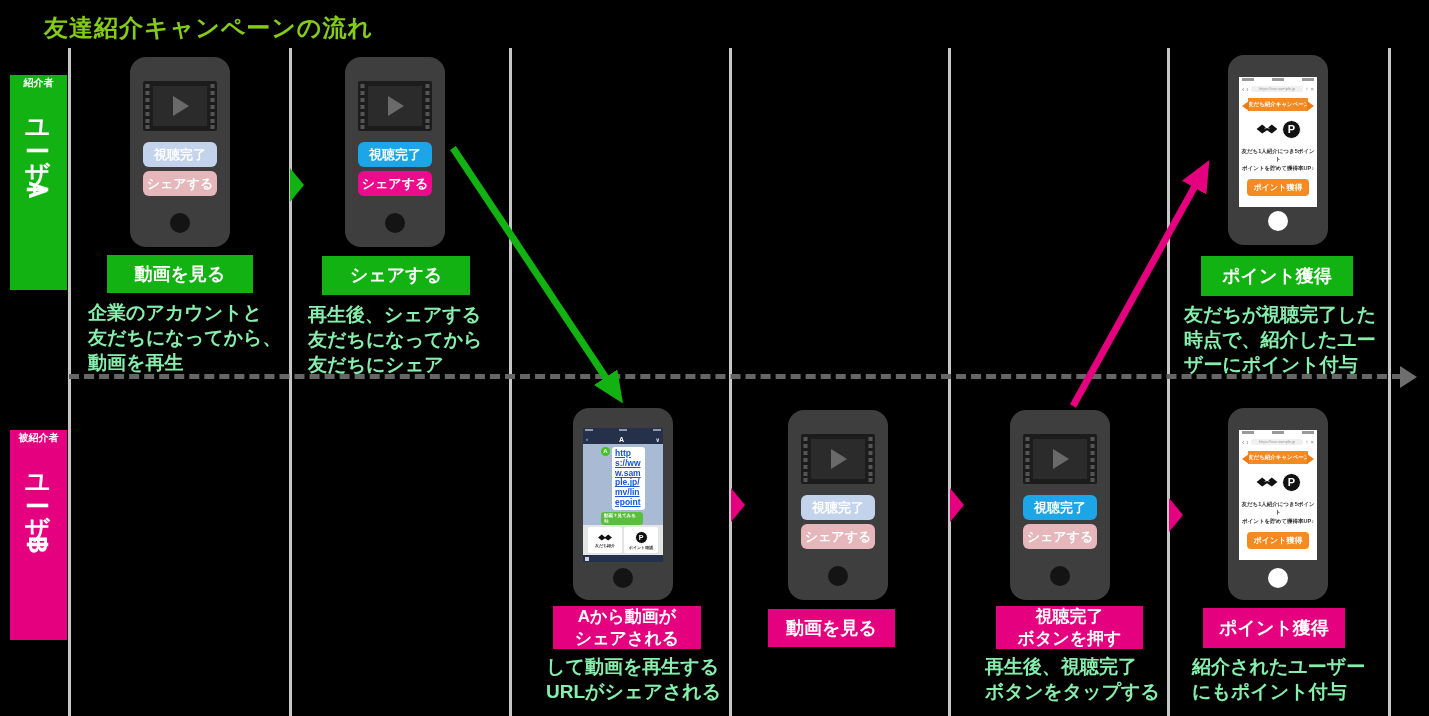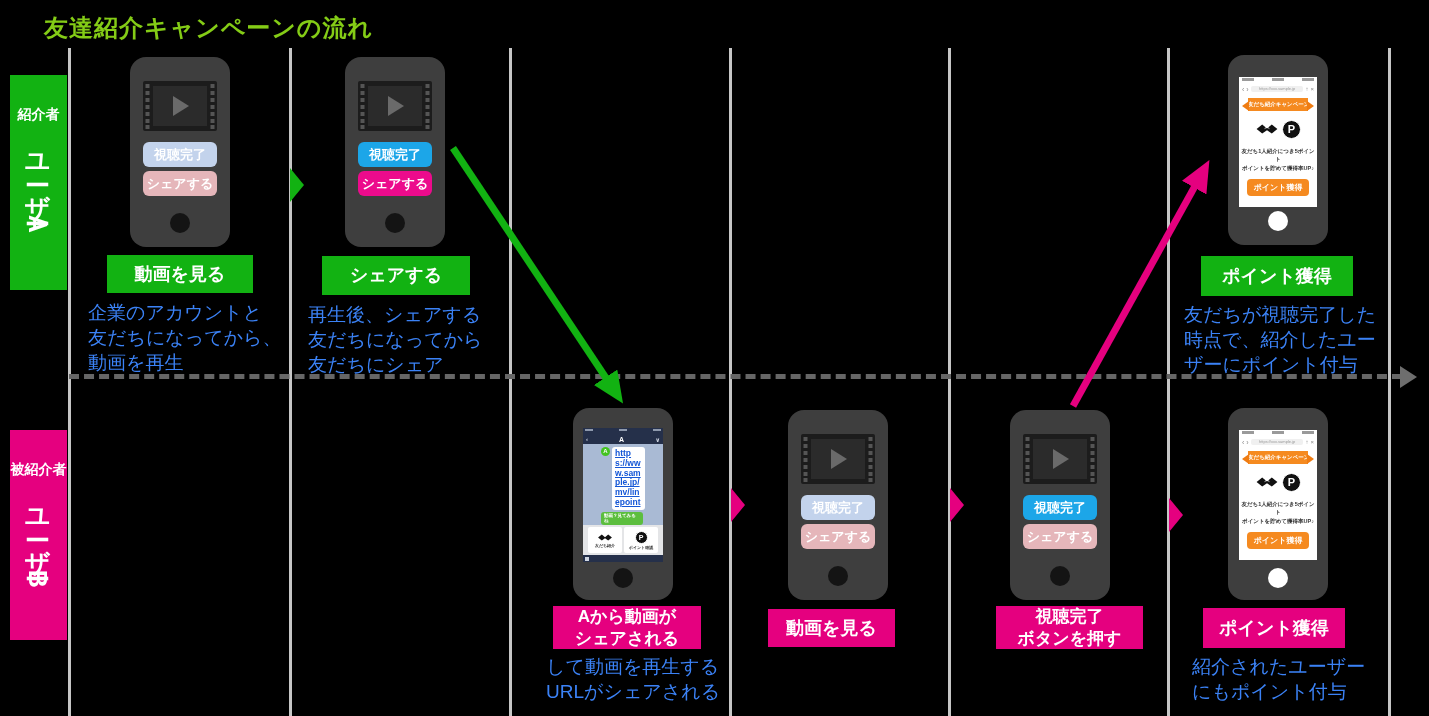--- a/index.html
+++ b/index.html
@@ -10,21 +10,21 @@
   
   .vline{position:absolute;top:48px;height:668px;width:3px;background:#c6c6c6;}
   .dash{position:absolute;left:69px;top:374px;width:1333px;border-top:5px dashed #666;}
   .dash-arrow{position:absolute;left:1400px;top:366px;width:0;height:0;
               border-top:11px solid transparent;border-bottom:11px solid transparent;border-left:17px solid #6e6e6e;}
 
   
   .lane{position:absolute;left:10px;width:57px;color:#fff;text-align:center;}
   .lane.a{top:75px;height:215px;background:#12b212;}
   .lane.b{top:430px;height:210px;background:#e5007f;}
-  .lane .role{font-size:14px;font-weight:bold;padding-top:31px;}
+  .lane .role{font-size:10px;font-weight:bold;padding-top:1px;}
   .lane .user{margin-top:14px;font-size:25px;font-weight:bold;writing-mode:vertical-rl;display:inline-block;letter-spacing:5px;}
 
   
   .chev{position:absolute;width:0;height:0;border-top:17px solid transparent;border-bottom:17px solid transparent;}
   .chev.g{border-left:14px solid #12b212;}
   .chev.p{border-left:14px solid #e5007f;}
 
   
   .phone{position:absolute;width:100px;height:190px;background:#3e3e3e;border-radius:16px;}
   .film{position:absolute;left:13px;top:24px;}
@@ -82,21 +82,21 @@
   .pcoin2{display:inline-block;width:11px;height:11px;border-radius:50%;background:#111;border:1px solid #fff;
           color:#fff;font-weight:bold;font-size:7px;text-align:center;line-height:11px;}
   .l-bar{position:absolute;left:0;bottom:0;width:80px;height:7px;background:#25304a;}
   .l-sq{position:absolute;left:2px;top:1.5px;width:4px;height:4px;background:#cfd6e2;}
 
   
   .slabel{position:absolute;color:#fff;font-weight:bold;text-align:center;white-space:pre-line;
           display:flex;align-items:center;justify-content:center;line-height:1.25;}
   .slabel.g{background:#12b212;} .slabel.p{background:#e5007f;}
   .f1{font-size:18px;} .f2{font-size:17px;}
-  .scap{position:absolute;font-size:19px;font-weight:normal;color:#3b82f6;white-space:pre-line;line-height:1.32;}
+  .scap{position:absolute;font-size:19px;font-weight:bold;color:#86efac;white-space:pre-line;line-height:1.32;}
   .scap.tight{font-size:17.5px;}
 
   .overlay{position:absolute;left:0;top:0;pointer-events:none;}
 </style>
 </head>
 <body>
 
 <div class="canvas">
 
   <div class="title">友達紹介キャンペーンの流れ</div>
@@ -350,20 +350,22 @@
 友だちになってから、
 動画を再生</div>
   <div class="scap" style="left:308px;top:302px">再生後、シェアする
 友だちになってから
 友だちにシェア</div>
   <div class="scap" style="left:1184px;top:302px">友だちが視聴完了した
 時点で、紹介したユー
 ザーにポイント付与</div>
   <div class="scap" style="left:546px;top:654px">して動画を再生する
 URLがシェアされる</div>
+  <div class="scap" style="left:985px;top:654px">再生後、視聴完了
+ボタンをタップする</div>
   <div class="scap" style="left:1192px;top:654px">紹介されたユーザー
 にもポイント付与</div>
 
   <svg class="overlay" width="1429" height="716" viewBox="0 0 1429 716">
     <defs>
       <marker id="ag" markerWidth="5" markerHeight="5" refX="3.2" refY="2" orient="auto">
         <polygon points="0,0 4.5,2 0,4" fill="#12b212"></polygon>
       </marker>
       <marker id="ap" markerWidth="5" markerHeight="5" refX="3.2" refY="2" orient="auto">
         <polygon points="0,0 4.5,2 0,4" fill="#e5007f"></polygon>

